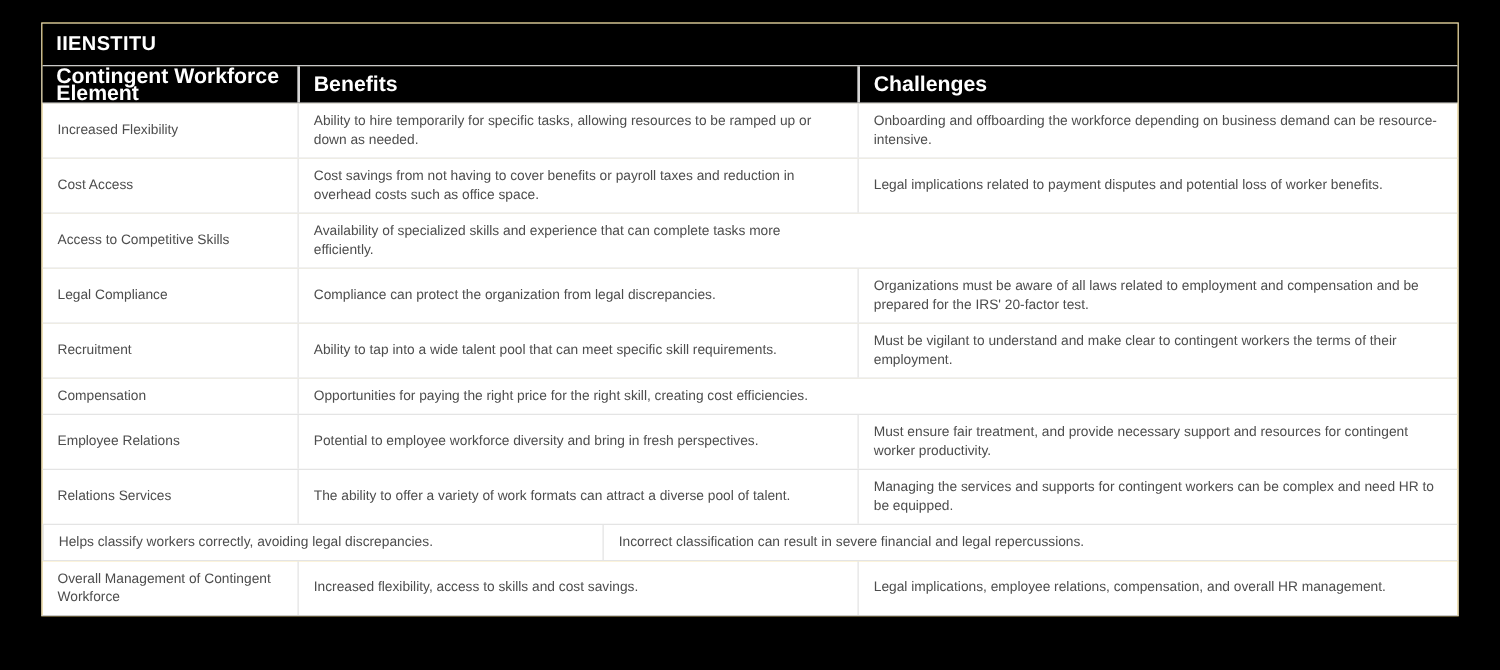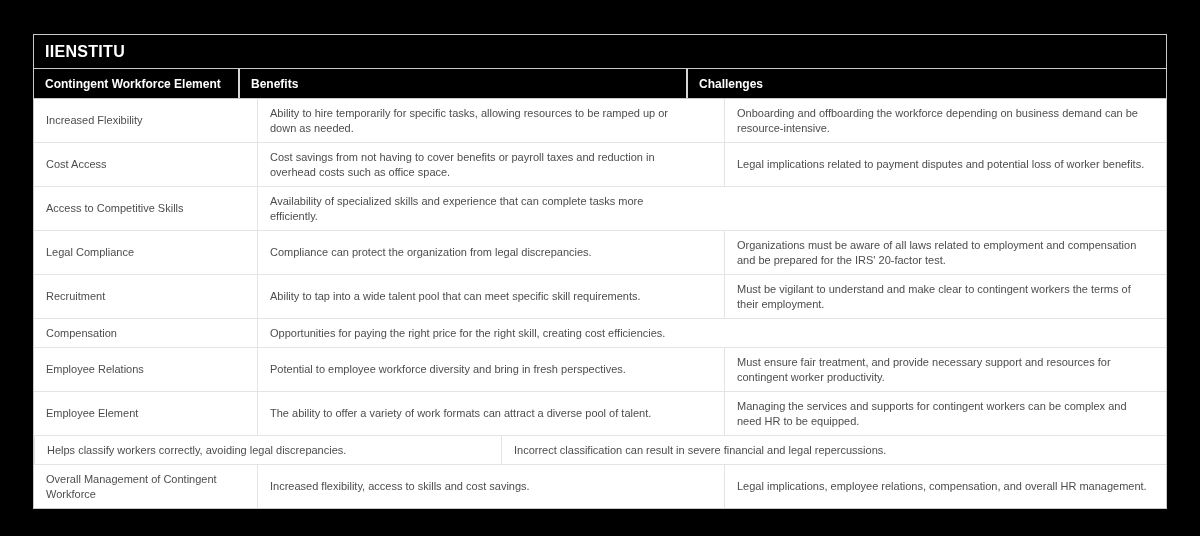--- a/index.html
+++ b/index.html
@@ -11,21 +11,21 @@
     width: 1200px;
     height: 536px;
     background: #000000;
     font-family: "Liberation Sans", sans-serif;
     overflow: hidden;
   }
 
   .card {
     position: absolute;
     left: 33px;
-    top: 34px;
+    top: 18px;
     width: 1134px;
     background: #eab308;
     border: 1px solid #c9c9c9;
   }
 
   .title-bar {
     height: 34px;
     background: #000000;
     color: #ffffff;
     display: flex;
@@ -39,34 +39,33 @@
 
   .header-row {
     display: flex;
     border-bottom: 1px solid #c9c9c9;
     background: #ffffff;
   }
   .hcell {
     background: #000000;
     color: #ffffff;
     font-weight: bold;
-    font-size: 12px;
+    font-size: 17px;
     line-height: 14px;
     display: flex;
     align-items: center;
     padding: 0 11px;
     height: 29px;
   }
   .hcell.c2, .hcell.c3 { border-left: 2px solid #d6d6d6; }
 
   .row {
     display: flex;
     border-bottom: 1px solid #e4e4e4;
     background: #ffffff;
-    gap: 19px;
   }
   .row:last-child { border-bottom: none; }
 
   .cell {
     font-size: 11px;
     line-height: 15px;
     color: #4d4d4d;
     padding: 6.5px 12px;
     display: flex;
     align-items: center;
@@ -120,21 +119,21 @@
         <div class="row">
           <div class="cell c1">Compensation</div>
           <div class="cell c2">Opportunities for paying the right price for the right skill, creating cost efficiencies.</div>
         </div>
         <div class="row">
           <div class="cell c1">Employee Relations</div>
           <div class="cell c2">Potential to employee workforce diversity and bring in fresh perspectives.</div>
           <div class="cell c3">Must ensure fair treatment, and provide necessary support and resources for contingent worker productivity.</div>
         </div>
         <div class="row">
-          <div class="cell c1">Employee Element</div>
+          <div class="cell c1">Relations Services</div>
           <div class="cell c2">The ability to offer a variety of work formats can attract a diverse pool of talent.</div>
           <div class="cell c3">Managing the services and supports for contingent workers can be complex and need HR to be equipped.</div>
         </div>
         <div class="row">
           <div class="cell c2">Helps classify workers correctly, avoiding legal discrepancies.</div>
           <div class="cell c3">Incorrect classification can result in severe financial and legal repercussions.</div>
         </div>
         <div class="row">
           <div class="cell c1">Overall Management of Contingent Workforce</div>
           <div class="cell c2">Increased flexibility, access to skills and cost savings.</div>

